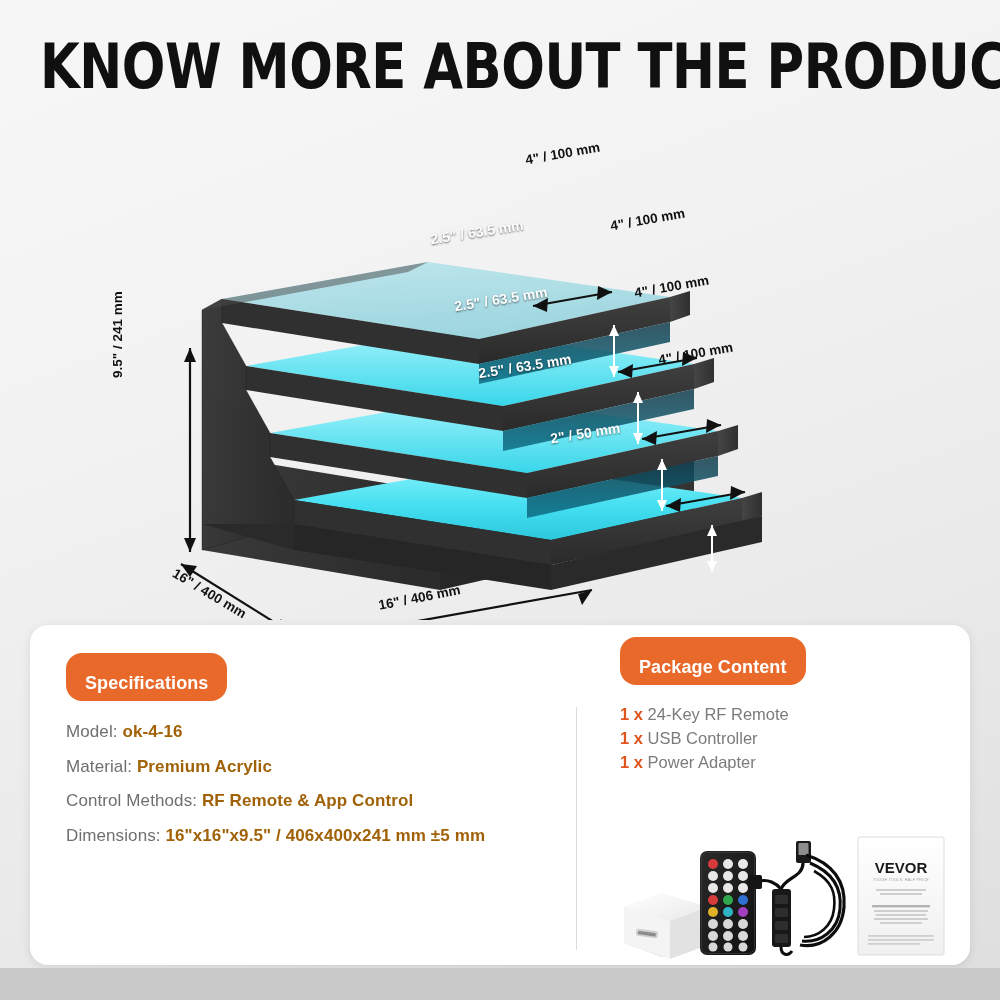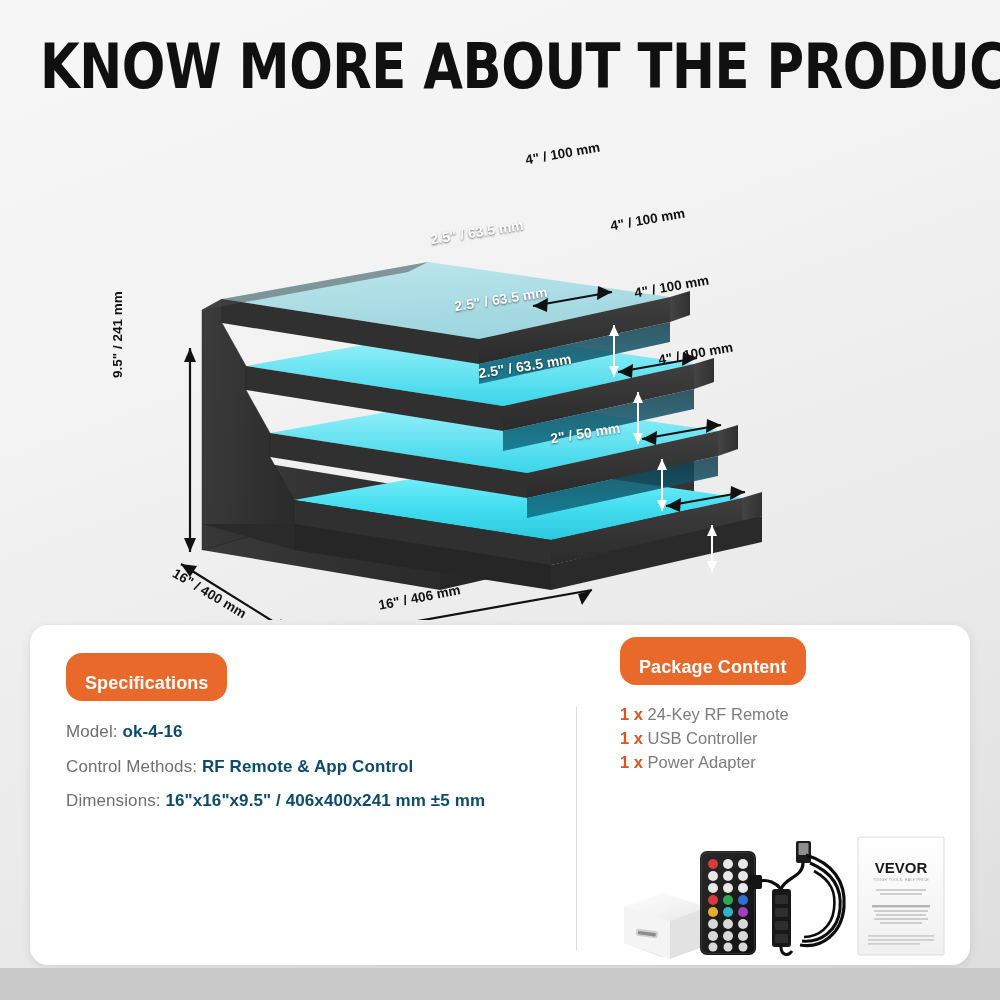--- a/index.html
+++ b/index.html
@@ -50,21 +50,21 @@
     letter-spacing:.1px;
   }
   #spec-panel { position:absolute; left:36px; top:28px; width:510px; }
   #pkg-panel  { position:absolute; left:590px; top:12px; width:330px; }
 
   #spec-list { margin-top:21px; }
   .spec-row {
     font-size:17px; color:#6f6f6f; margin-bottom:14.5px;
     white-space:nowrap; letter-spacing:.1px;
   }
-  .spec-row .v { color:#0c4a6e; font-weight:700; }
+  .spec-row .v { color:#a16207; font-weight:700; }
 
   #pkg-list { margin-top:20px; }
   .pkg-row { font-size:16.5px; color:#7b7b7b; margin-bottom:5px; white-space:nowrap; }
   .pkg-row .q { color:#e0551e; font-weight:700; }
 
   #divider {
     position:absolute; left:546px; top:82px; width:1px; height:243px;
     background:#dcdcdc;
   }
 
@@ -234,20 +234,24 @@
 </div>
 
 <div id="card">
 
   <div id="spec-panel">
     <span class="badge">Specifications</span>
     <div id="spec-list">
       <div class="spec-row">
         <span class="l">Model:</span>
         <span class="v">ok-4-16</span>
+      </div>
+      <div class="spec-row">
+        <span class="l">Material:</span>
+        <span class="v">Premium Acrylic</span>
       </div>
       <div class="spec-row">
         <span class="l">Control Methods:</span>
         <span class="v">RF Remote &amp; App Control</span>
       </div>
       <div class="spec-row">
         <span class="l">Dimensions:</span>
         <span class="v">16"x16"x9.5" / 406x400x241 mm ±5 mm</span>
       </div>
     </div>

